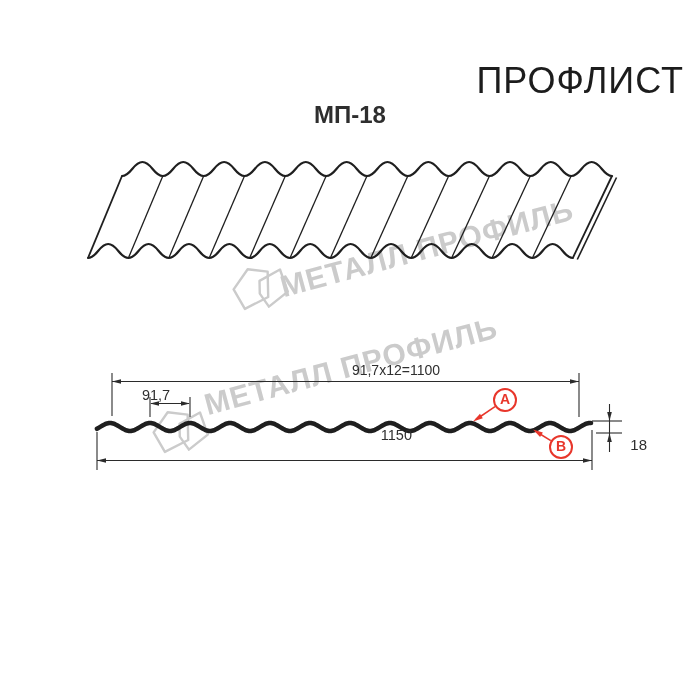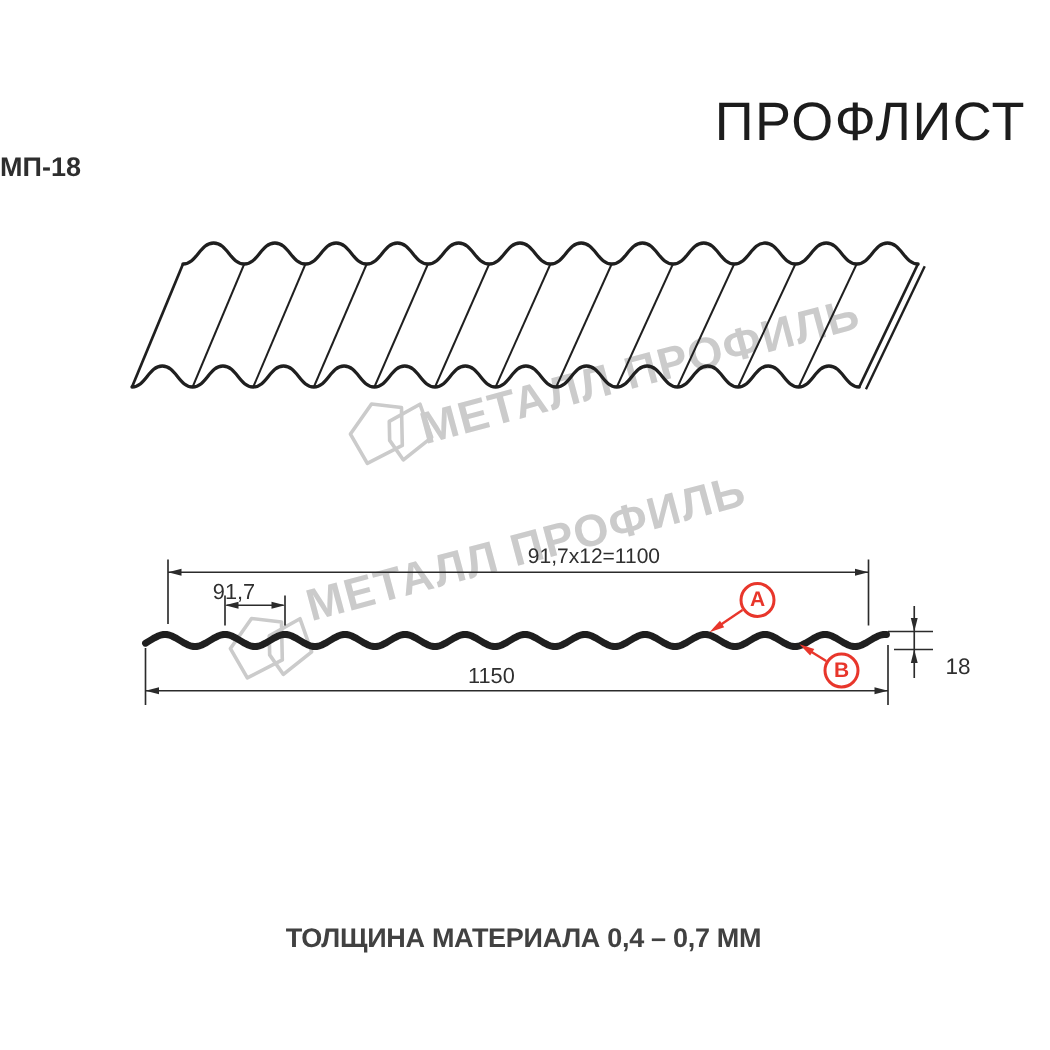--- a/index.html
+++ b/index.html
@@ -3,29 +3,29 @@
 <meta charset="utf-8">
 <style>
   :root{ --wm:#cbcbcb; --accent:#e8362b; --ink:#1c1c1c; }
   html,body{margin:0;padding:0;}
   body{width:700px;height:700px;background:#ffffff;overflow:hidden;
        font-family:"Liberation Sans",sans-serif;}
   #canvas{position:absolute;left:0;top:0;width:700px;height:700px;background:#fff;}
 
   .title{position:absolute;top:60px;left:0;width:684px;text-align:right;
          font-size:36px;font-weight:normal;letter-spacing:1px;color:var(--ink);}
-  .subtitle{position:absolute;top:101px;left:0;width:700px;
-            font-size:18px;font-weight:bold;color:#2e2e2e;}
+  .subtitle{position:absolute;top:101px;left:0;width:700px;text-align:center;
+            font-size:24px;font-weight:bold;color:#2e2e2e;}
   .footer-note{position:absolute;top:615px;left:0;width:698px;text-align:center;
                font-size:18px;font-weight:bold;letter-spacing:-0.2px;color:#414141;}
 
   .dim{position:absolute;color:#2f2f2f;text-align:right;}
   #dim-working{left:250px;top:362px;width:190px;font-size:14px;}
   #dim-pitch{left:128px;top:387px;width:56px;text-align:center;font-size:14.5px;}
-  #dim-overall{left:312px;top:443px;width:100px;text-align:left;font-size:14.5px;}
+  #dim-overall{left:312px;top:427px;width:100px;text-align:right;font-size:14.5px;}
   #dim-height{left:617px;top:436px;width:30px;font-size:15px;}
 
   .marker{position:absolute;width:24px;height:24px;box-sizing:border-box;
           border:2.2px solid var(--accent);border-radius:50%;color:var(--accent);
           font-weight:bold;font-size:14px;line-height:19px;text-align:center;}
   #marker-a{left:493px;top:388px;}
   #marker-b{left:549px;top:435px;}
 
   .wm-text{position:absolute;font-size:30px;font-weight:bold;color:var(--wm);
            letter-spacing:1px;white-space:nowrap;height:31px;line-height:31px;
@@ -112,14 +112,13 @@
   <div class="subtitle">МП-18</div>
 
   <div id="dim-working" class="dim">91,7x12=1100</div>
   <div id="dim-pitch" class="dim">91,7</div>
   <div id="dim-overall" class="dim">1150</div>
   <div id="dim-height" class="dim">18</div>
 
   <div id="marker-a" class="marker">A</div>
   <div id="marker-b" class="marker">B</div>
 
-  <div class="footer-note">ТОЛЩИНА МАТЕРИАЛА 0,4 – 0,7 ММ</div>
 </div>
 
 </body></html>

